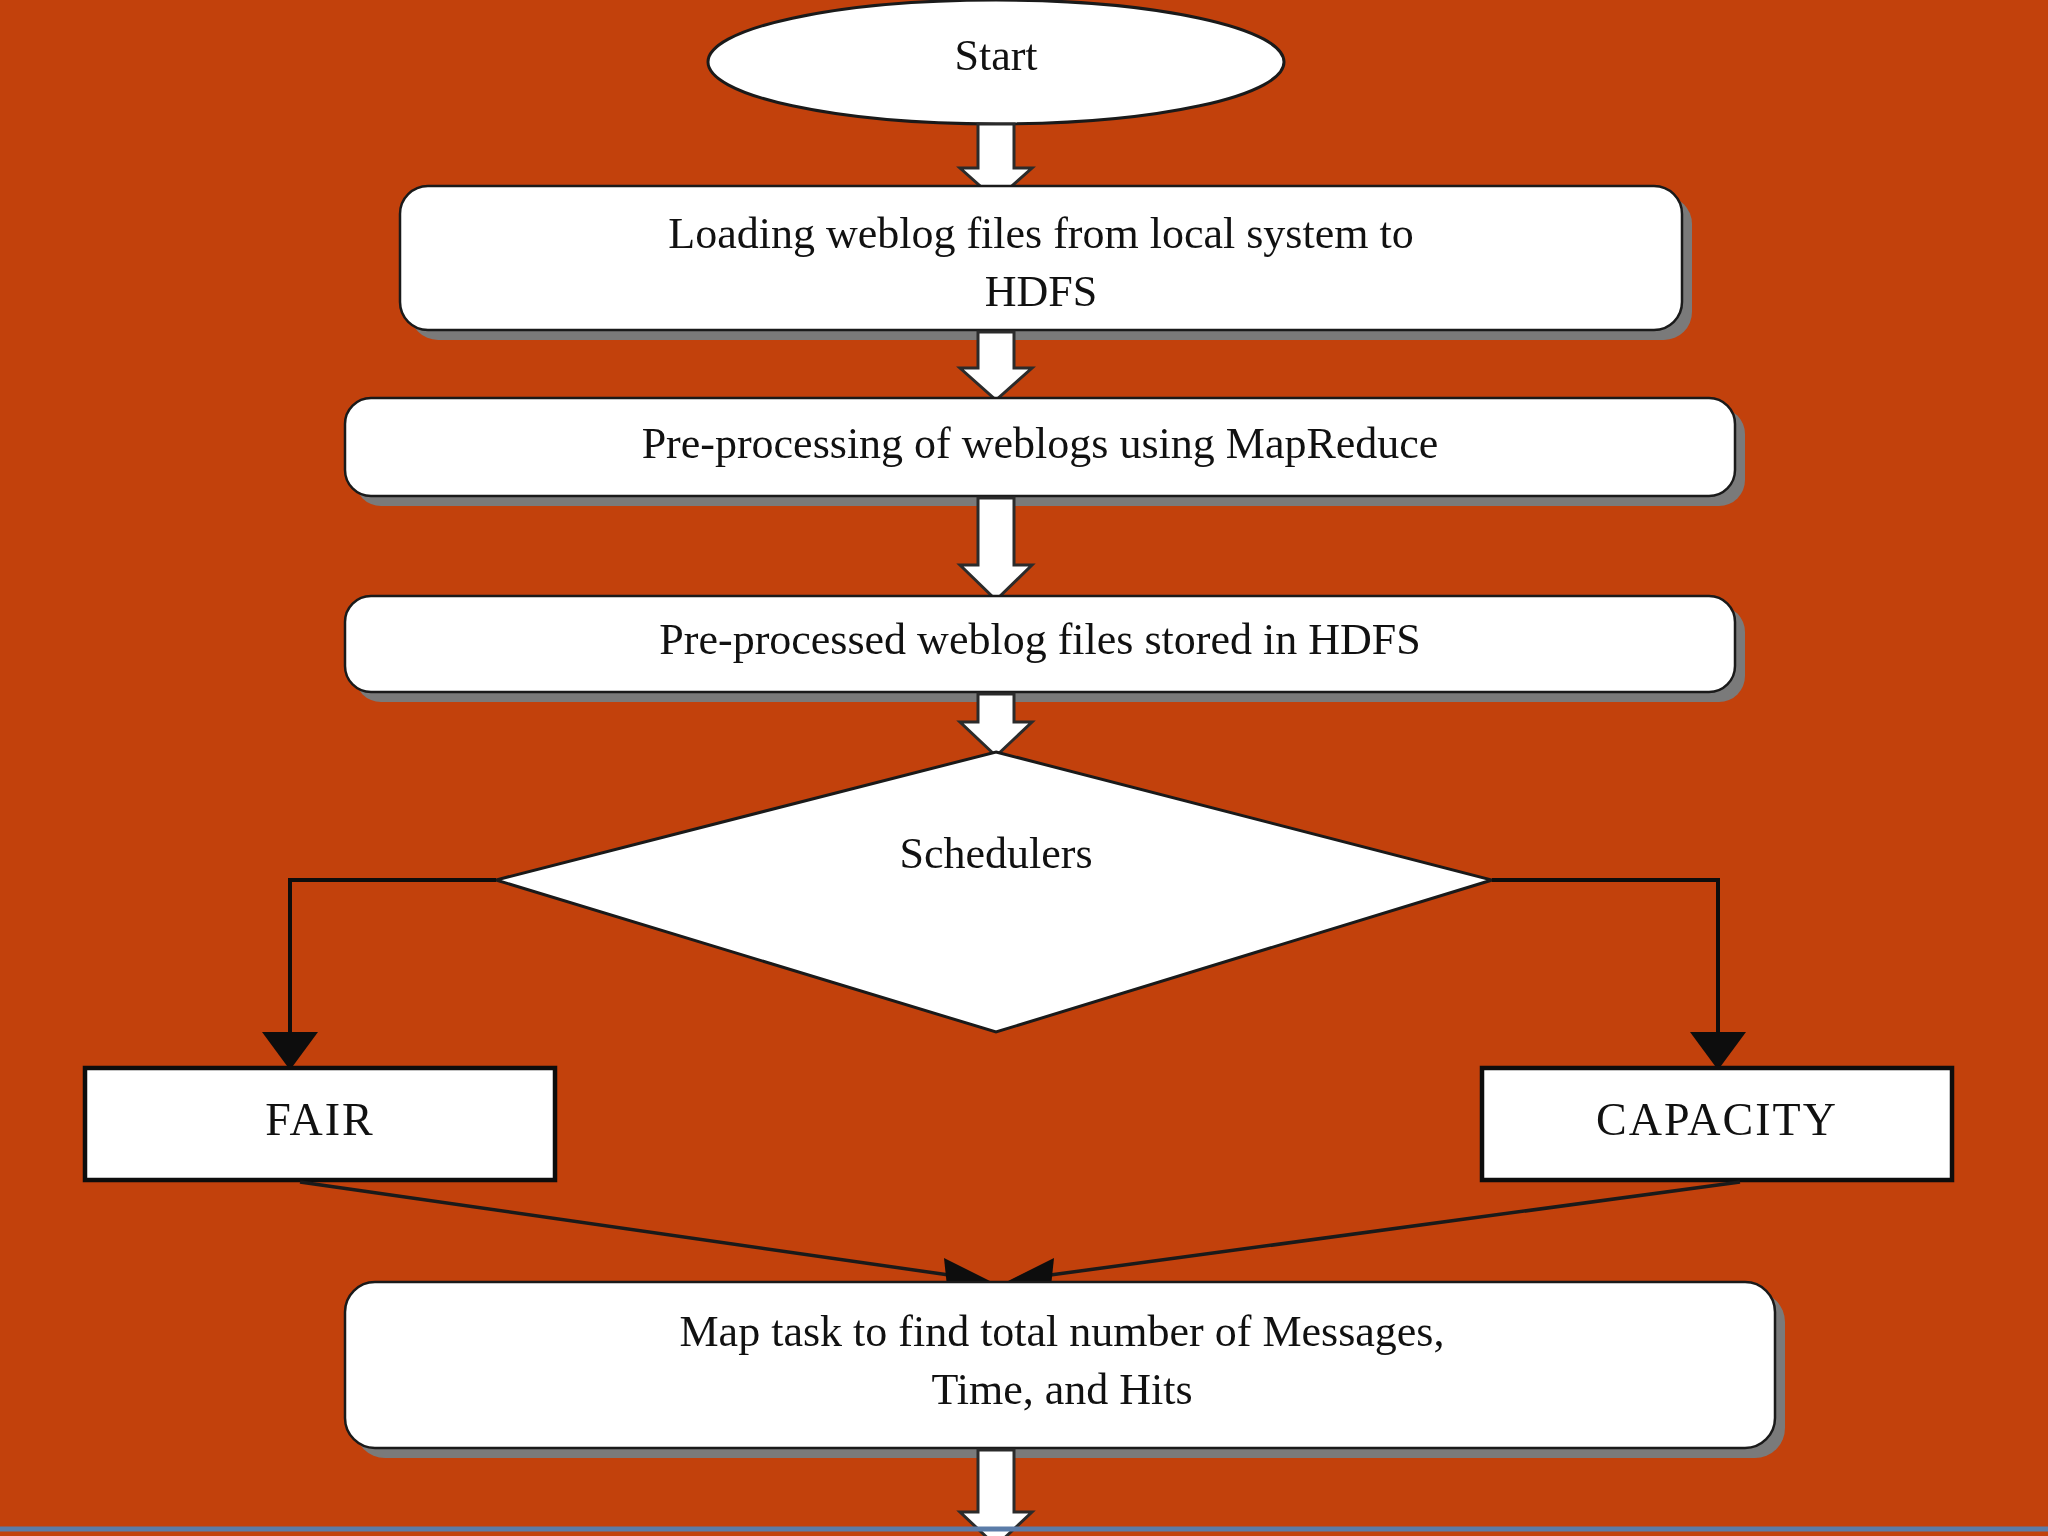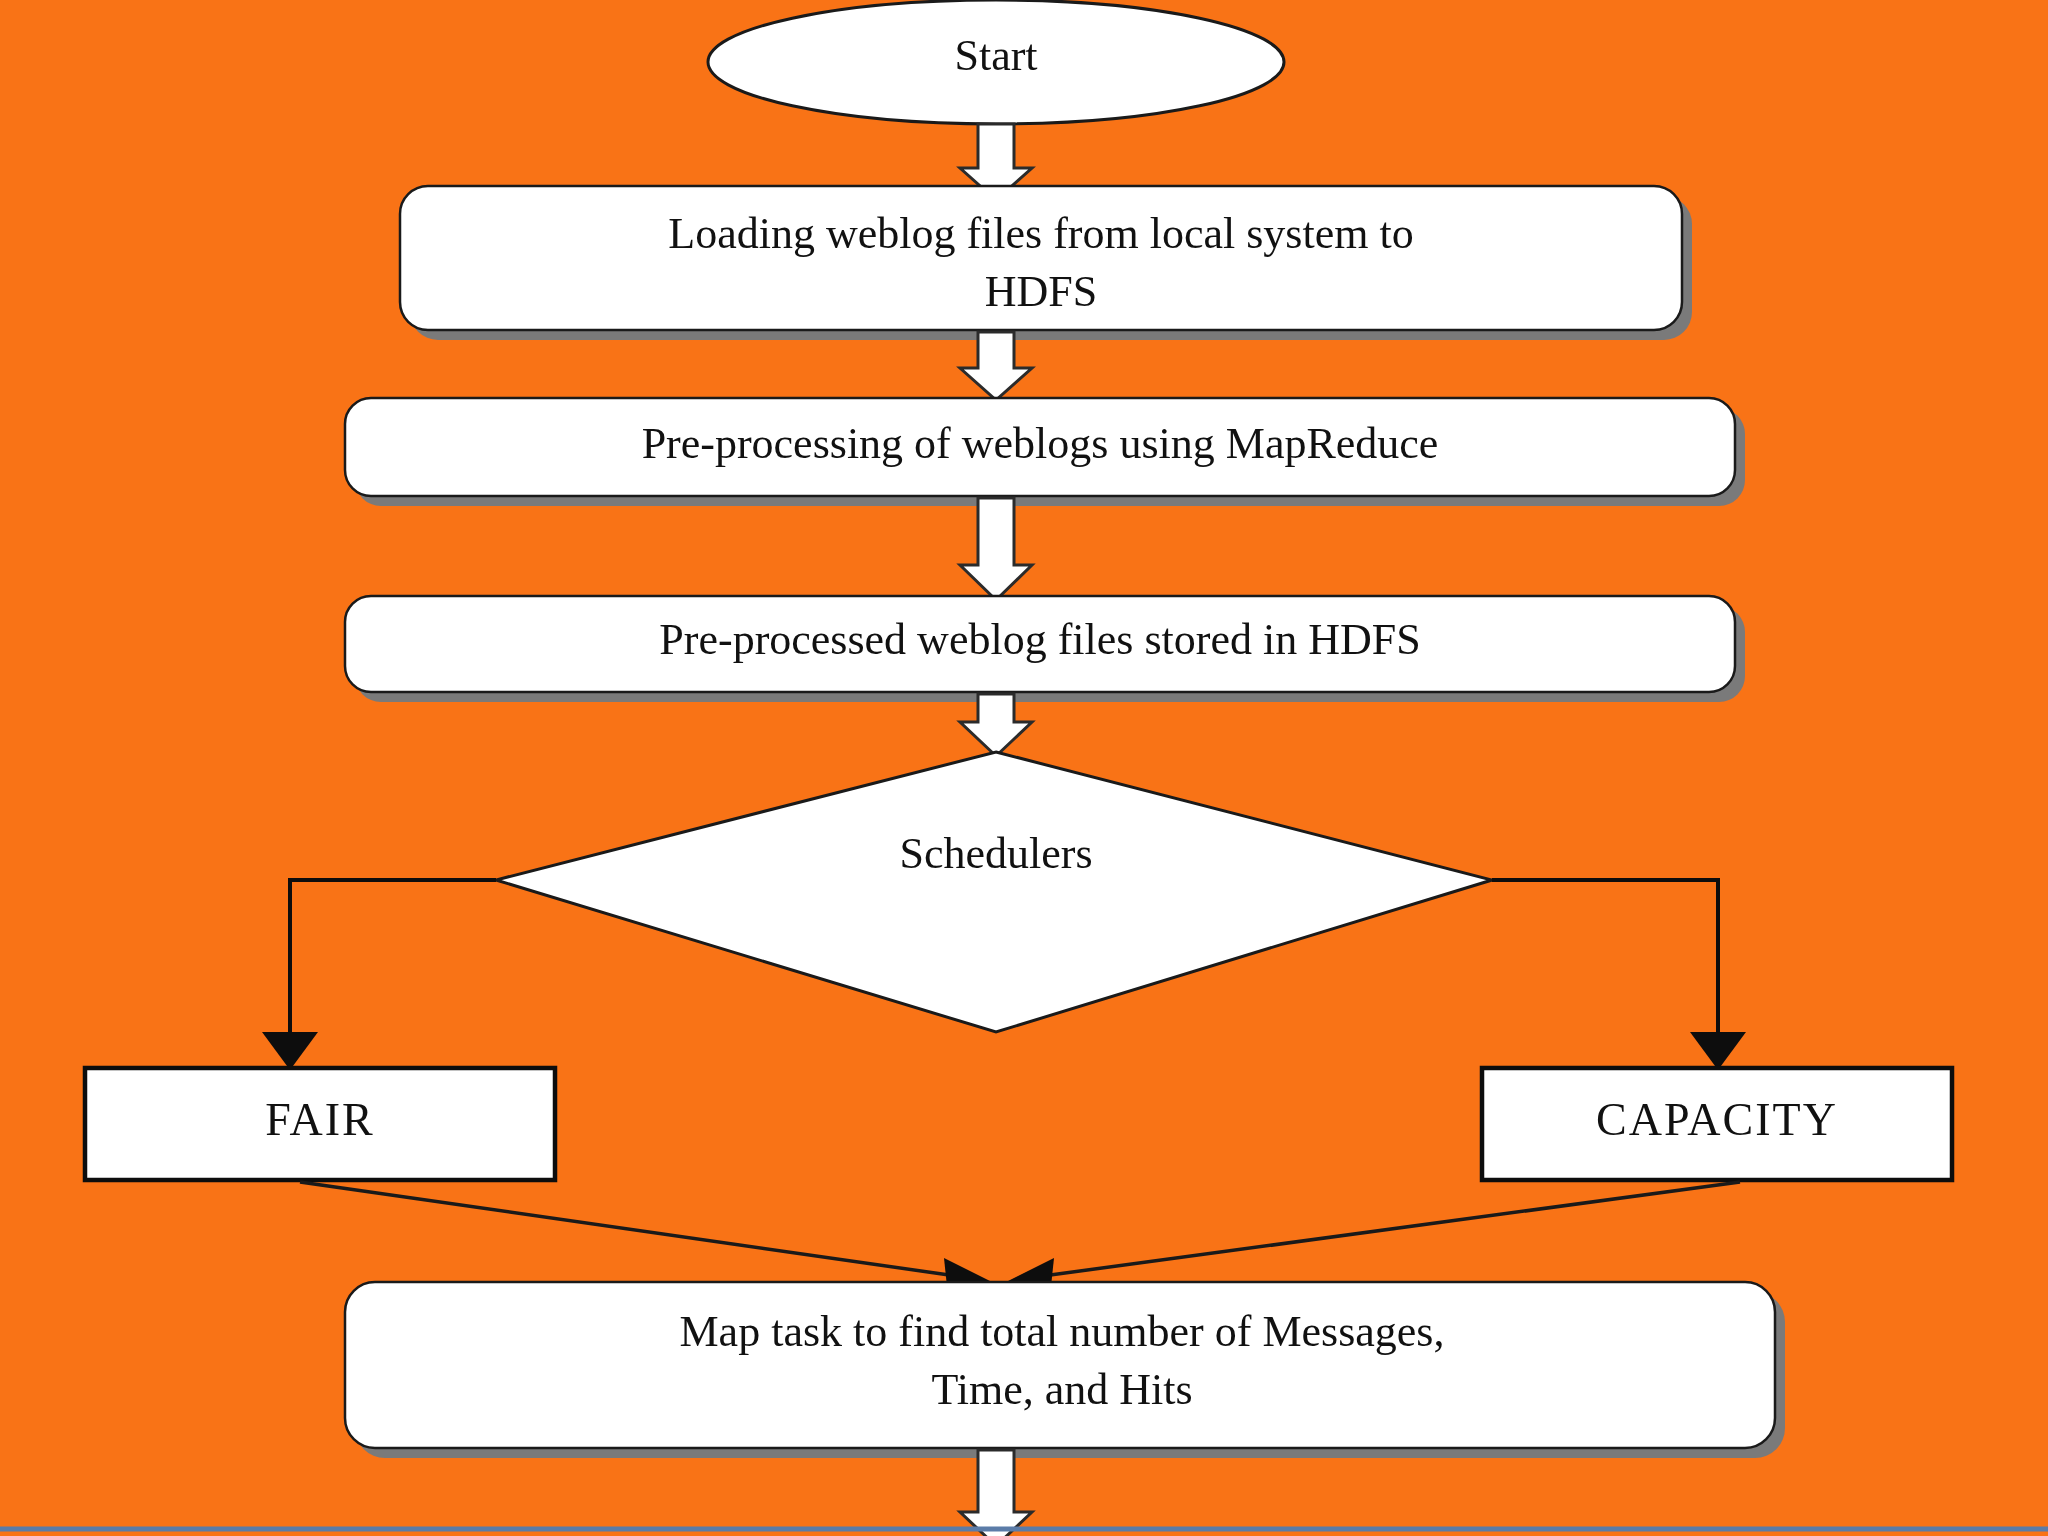--- a/index.html
+++ b/index.html
@@ -4,21 +4,21 @@
 <style>
   html, body {
     margin: 0;
     padding: 0;
     background: #ffffff;
   }
   #page {
     position: relative;
     width: 2048px;
     height: 1536px;
-    background: #f97316;
+    background: #c2410c;
     overflow: hidden;
     font-family: "Liberation Serif", "DejaVu Serif", serif;
   }
   #flow-svg {
     position: absolute;
     left: 0;
     top: 0;
     width: 2048px;
     height: 1536px;
   }

